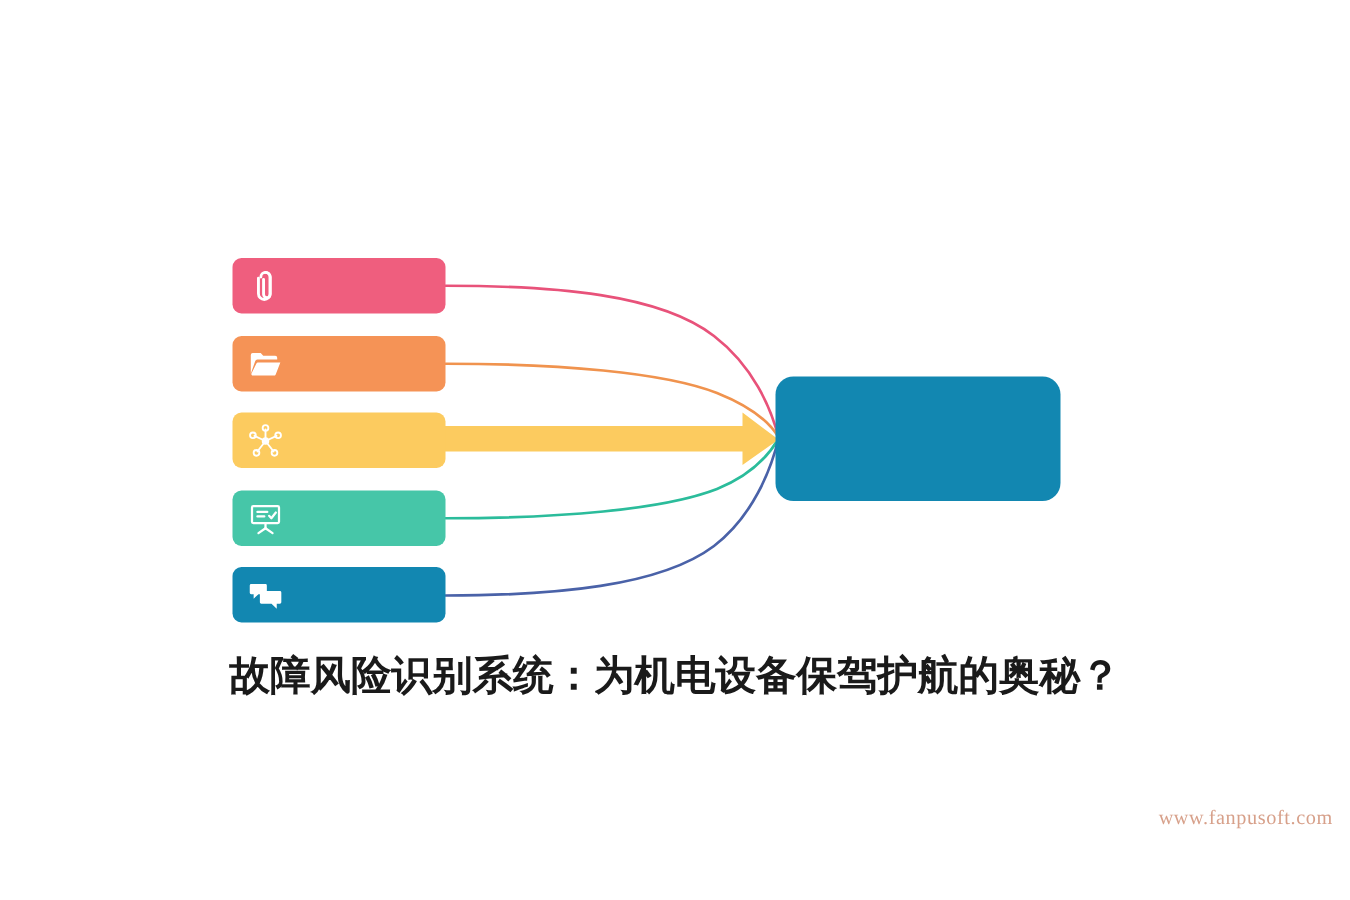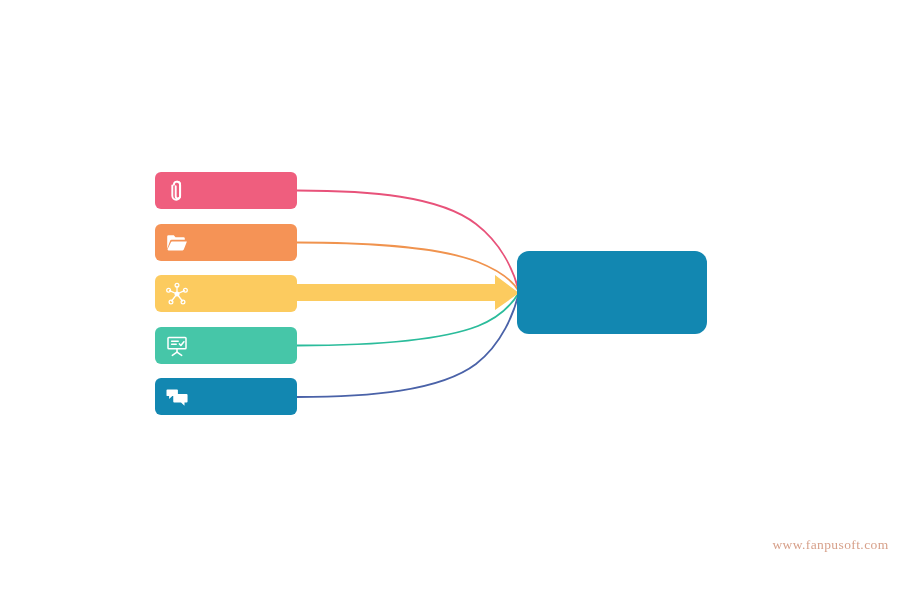--- a/index.html
+++ b/index.html
@@ -210,18 +210,19 @@
         </svg>
       </span>
     </div>
 
     <div class="target-box" style="background:#1287B1;">
       <span></span>
     </div>
 
   </div>
 
+  <div class="title">故障风险识别系统：为机电设备保驾护航的奥秘？</div>
 
   <div class="watermark">
     <div class="wm-url">www.fanpusoft.com</div>
   </div>
 
 </div>
 
 </body></html>

